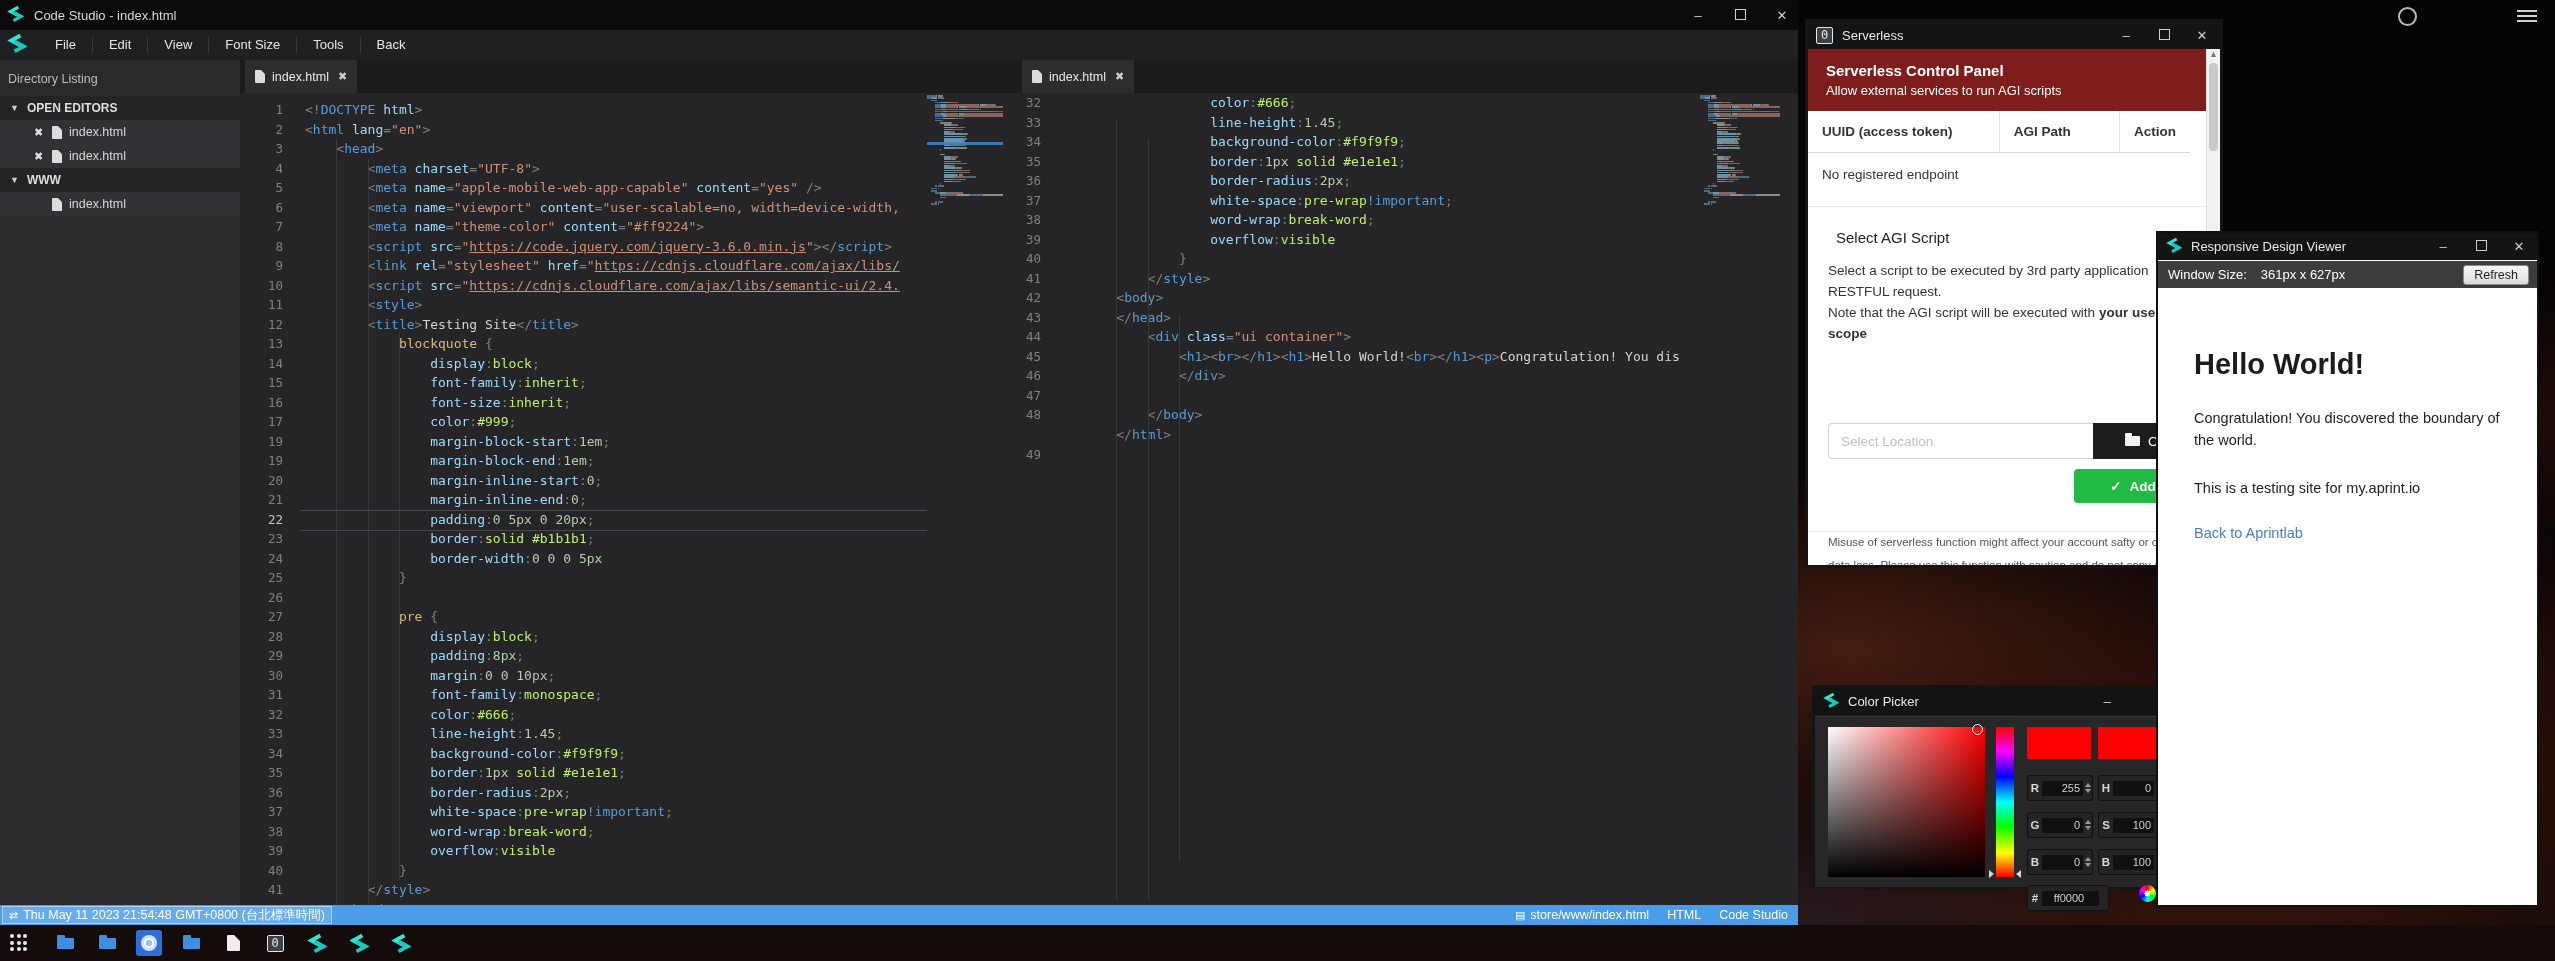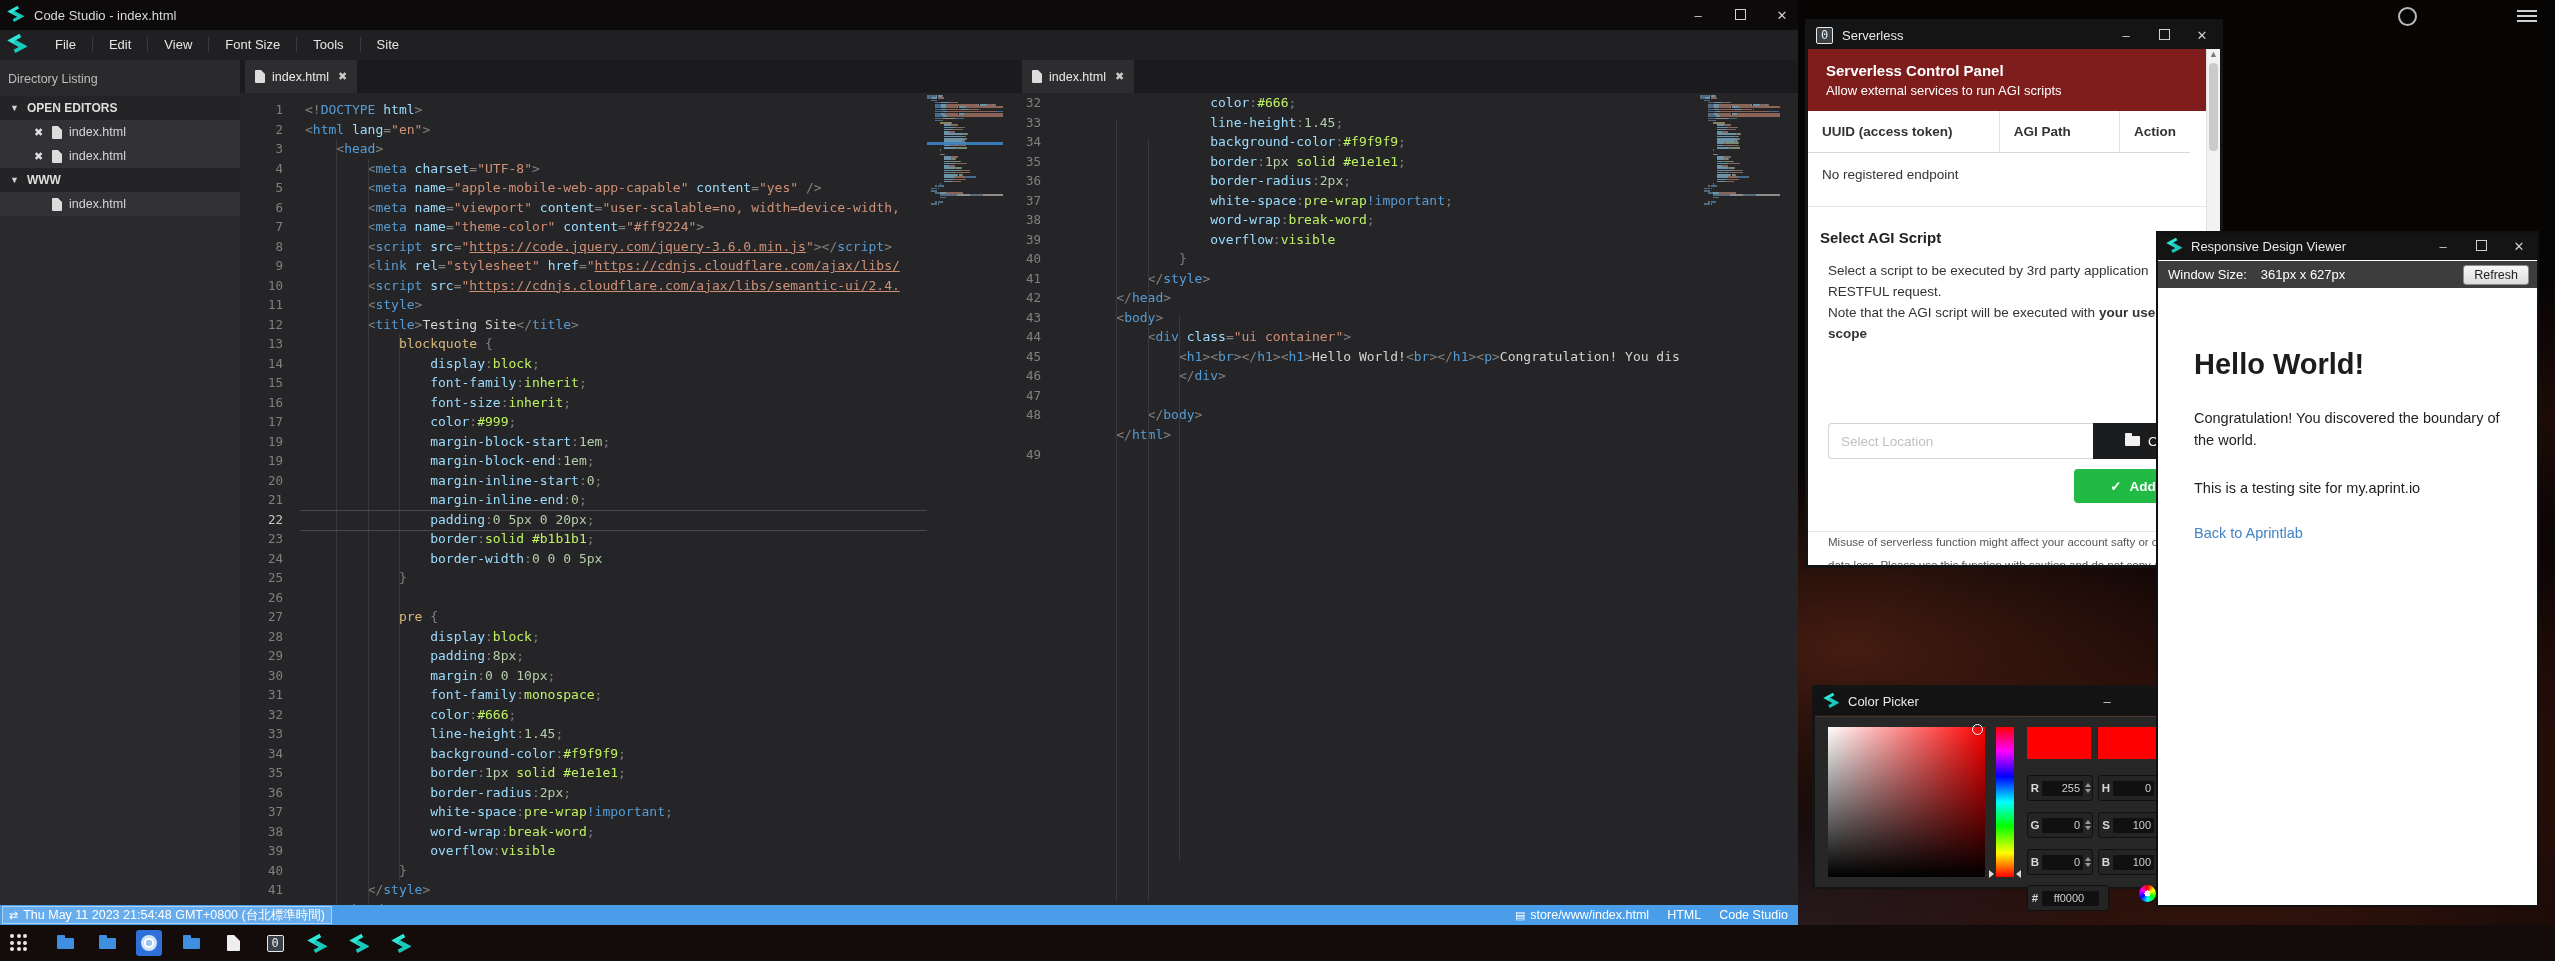--- a/index.html
+++ b/index.html
@@ -80,21 +80,21 @@
   #sl-head .h1{font-weight:bold;font-size:15px;}
   #sl-head .h2{font-size:13px;margin-top:4px;}
   .sl-table{margin:0;width:382px;border-collapse:collapse;font-size:13.5px;color:#333;}
   .sl-table th{text-align:left;font-weight:bold;border-bottom:1px solid #d8d8d8;padding:13px 14px;}
   .sl-table th+th{border-left:1px solid #e2e2e2;}
   .sl-table td{padding:14px;}
   .sl-scroll{position:absolute;right:0;top:0;width:13px;height:516px;background:#f2f2f2;border-left:1px solid #e0e0e0;}
   .sl-scroll .arr{color:#7a7a7a;font-size:9px;text-align:center;display:block;}
   .sl-thumb{position:absolute;left:2px;top:14px;width:9px;height:88px;background:#cacaca;border-radius:4px;}
   .sl-div{border-top:1px solid #e6e6e6;margin:10px 0 0 0;}
-  .sl-sec-title{font-weight:bold;font-size:15px;color:#222;margin:22px 0 14px 12px;}
+  .sl-sec-title{font-weight:normal;font-size:15px;color:#222;margin:22px 0 14px 28px;}
   .sl-p{font-size:13.5px;color:#333;margin-left:20px;line-height:21px;white-space:nowrap;}
   .sl-input-row{position:absolute;left:20px;top:374px;display:flex;}
   .sl-input{width:240px;height:34px;border:1px solid #d4d4d5;border-right:none;border-radius:4px 0 0 4px;padding:0 12px;font-size:13.5px;color:#444;font-family:"Liberation Sans",sans-serif;}
   .sl-input::placeholder{color:#c0c0c0;}
   .sl-open{width:120px;height:36px;background:#1b1c1d;color:#fff;border:none;border-radius:0 4px 4px 0;font-size:13.5px;display:flex;align-items:center;justify-content:center;gap:8px;}
   .fold-ico{display:inline-block;width:15px;height:10px;background:#f2f2f2;border-radius:1px;position:relative;}
   .fold-ico:before{content:'';position:absolute;top:-3px;left:0;width:7px;height:3px;background:#f2f2f2;border-radius:1px 1px 0 0;}
   .sl-add{position:absolute;left:266px;top:420px;width:118px;height:34px;background:#21ba45;color:#fff;border:none;border-radius:4px;font-size:13.5px;font-weight:bold;display:flex;align-items:center;justify-content:center;gap:8px;}
   .sl-foot{font-size:11.5px;color:#555;margin-left:20px;white-space:nowrap;line-height:23px;}
   
@@ -149,21 +149,21 @@
       </div>
     </div>
 
     <div class="abs" id="menubar">
       <span class="logo" style="margin:0 12px 0 7px">
         <svg width="20" height="20" viewBox="0 0 24 24">
             <polyline points="16,3 5,9 16,15" stroke="#2ee6d6" stroke-width="4.5" fill="none"></polyline>
             <polyline points="9,10 20,16 9,22" stroke="#17c9ba" stroke-width="4.5" fill="none"></polyline>
           </svg>
       </span>
-      <span id="menu-items"><span class="menu-item">File</span><span class="menu-item">Edit</span><span class="menu-item">View</span><span class="menu-item">Font Size</span><span class="menu-item">Tools</span><span class="menu-item">Site</span></span>
+      <span id="menu-items"><span class="menu-item">File</span><span class="menu-item">Edit</span><span class="menu-item">View</span><span class="menu-item">Font Size</span><span class="menu-item">Tools</span><span class="menu-item">Back</span></span>
     </div>
 
     <div class="abs" id="sidebar">
       <div class="sb-header">Directory Listing</div>
       <div id="sidebar-tree">
           <div class="sb-section">
             <span class="sb-chev">▼</span>
             <span>OPEN EDITORS</span>
           </div>
           <div class="sb-item">
@@ -567,22 +567,22 @@
           <div class="code-line" style="padding-left: 125.192px;"><span class="c-pr">color</span><span class="c-p">:</span><span class="c-v">#666</span><span class="c-p">;</span></div>
           <div class="code-line" style="padding-left: 125.192px;"><span class="c-pr">line-height</span><span class="c-p">:</span><span class="c-n">1.45</span><span class="c-p">;</span></div>
           <div class="code-line" style="padding-left: 125.192px;"><span class="c-pr">background-color</span><span class="c-p">:</span><span class="c-v">#f9f9f9</span><span class="c-p">;</span></div>
           <div class="code-line" style="padding-left: 125.192px;"><span class="c-pr">border</span><span class="c-p">:</span><span class="c-n">1px</span><span class="c-w"> </span><span class="c-v">solid</span><span class="c-w"> </span><span class="c-v">#e1e1e1</span><span class="c-p">;</span></div>
           <div class="code-line" style="padding-left: 125.192px;"><span class="c-pr">border-radius</span><span class="c-p">:</span><span class="c-n">2px</span><span class="c-p">;</span></div>
           <div class="code-line" style="padding-left: 125.192px;"><span class="c-pr">white-space</span><span class="c-p">:</span><span class="c-v">pre-wrap</span><span class="c-im">!important</span><span class="c-p">;</span></div>
           <div class="code-line" style="padding-left: 125.192px;"><span class="c-pr">word-wrap</span><span class="c-p">:</span><span class="c-v">break-word</span><span class="c-p">;</span></div>
           <div class="code-line" style="padding-left: 125.192px;"><span class="c-pr">overflow</span><span class="c-p">:</span><span class="c-v">visible</span></div>
           <div class="code-line" style="padding-left: 93.894px;"><span class="c-p">}</span></div>
           <div class="code-line" style="padding-left: 62.596px;"><span class="c-p">&lt;/</span><span class="c-t">style</span><span class="c-p">&gt;</span></div>
+          <div class="code-line" style="padding-left: 31.298px;"><span class="c-p">&lt;</span><span class="c-t">body</span><span class="c-p">&gt;</span></div>
           <div class="code-line" style="padding-left: 31.298px;"><span class="c-p">&lt;/</span><span class="c-t">head</span><span class="c-p">&gt;</span></div>
-          <div class="code-line" style="padding-left: 31.298px;"><span class="c-p">&lt;</span><span class="c-t">body</span><span class="c-p">&gt;</span></div>
           <div class="code-line" style="padding-left: 62.596px;"><span class="c-p">&lt;</span><span class="c-t">div</span><span class="c-w"> </span><span class="c-a">class</span><span class="c-p">=</span><span class="c-s">"ui container"</span><span class="c-p">&gt;</span></div>
           <div class="code-line" style="padding-left: 93.894px;"><span class="c-p">&lt;</span><span class="c-t">h1</span><span class="c-p">&gt;&lt;</span><span class="c-t">br</span><span class="c-p">&gt;&lt;/</span><span class="c-t">h1</span><span class="c-p">&gt;&lt;</span><span class="c-t">h1</span><span class="c-p">&gt;</span><span class="c-w">Hello World!</span><span class="c-p">&lt;</span><span class="c-t">br</span><span class="c-p">&gt;&lt;/</span><span class="c-t">h1</span><span class="c-p">&gt;&lt;</span><span class="c-t">p</span><span class="c-p">&gt;</span><span class="c-w">Congratulation! You dis</span></div>
           <div class="code-line" style="padding-left: 93.894px;"><span class="c-p">&lt;/</span><span class="c-t">div</span><span class="c-p">&gt;</span></div>
           <div class="code-line" style="padding-left: 0px;"></div>
           <div class="code-line" style="padding-left: 62.596px;"><span class="c-p">&lt;/</span><span class="c-t">body</span><span class="c-p">&gt;</span></div>
           <div class="code-line" style="padding-left: 31.298px;"><span class="c-p">&lt;/</span><span class="c-t">html</span><span class="c-p">&gt;</span></div>
         </div>
         <div class="indent-guide" style="left: 106.298px; top: 26.5px; height: 780px;"></div>
         <div class="indent-guide" style="left: 137.596px; top: 46px; height: 760.5px;"></div>
         <div class="indent-guide" style="left: 168.894px; top: 221.5px; height: 546px;"></div>

